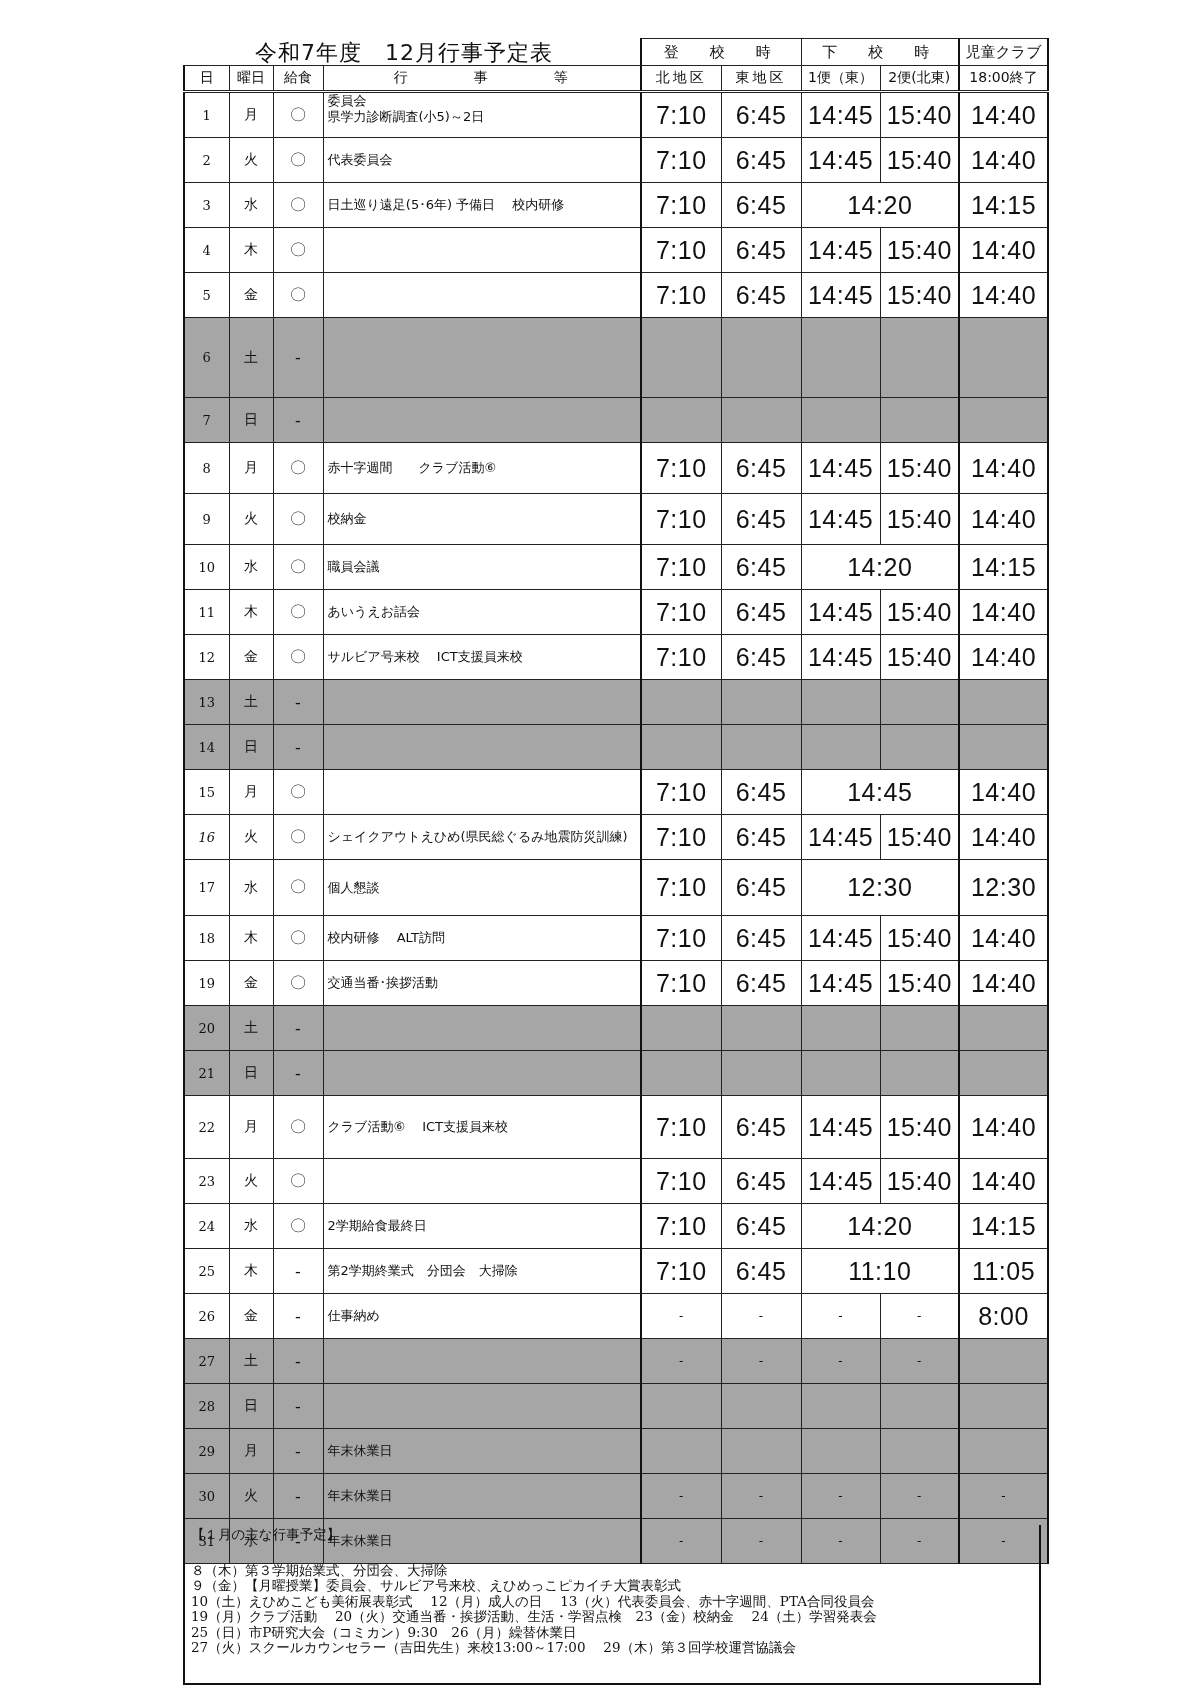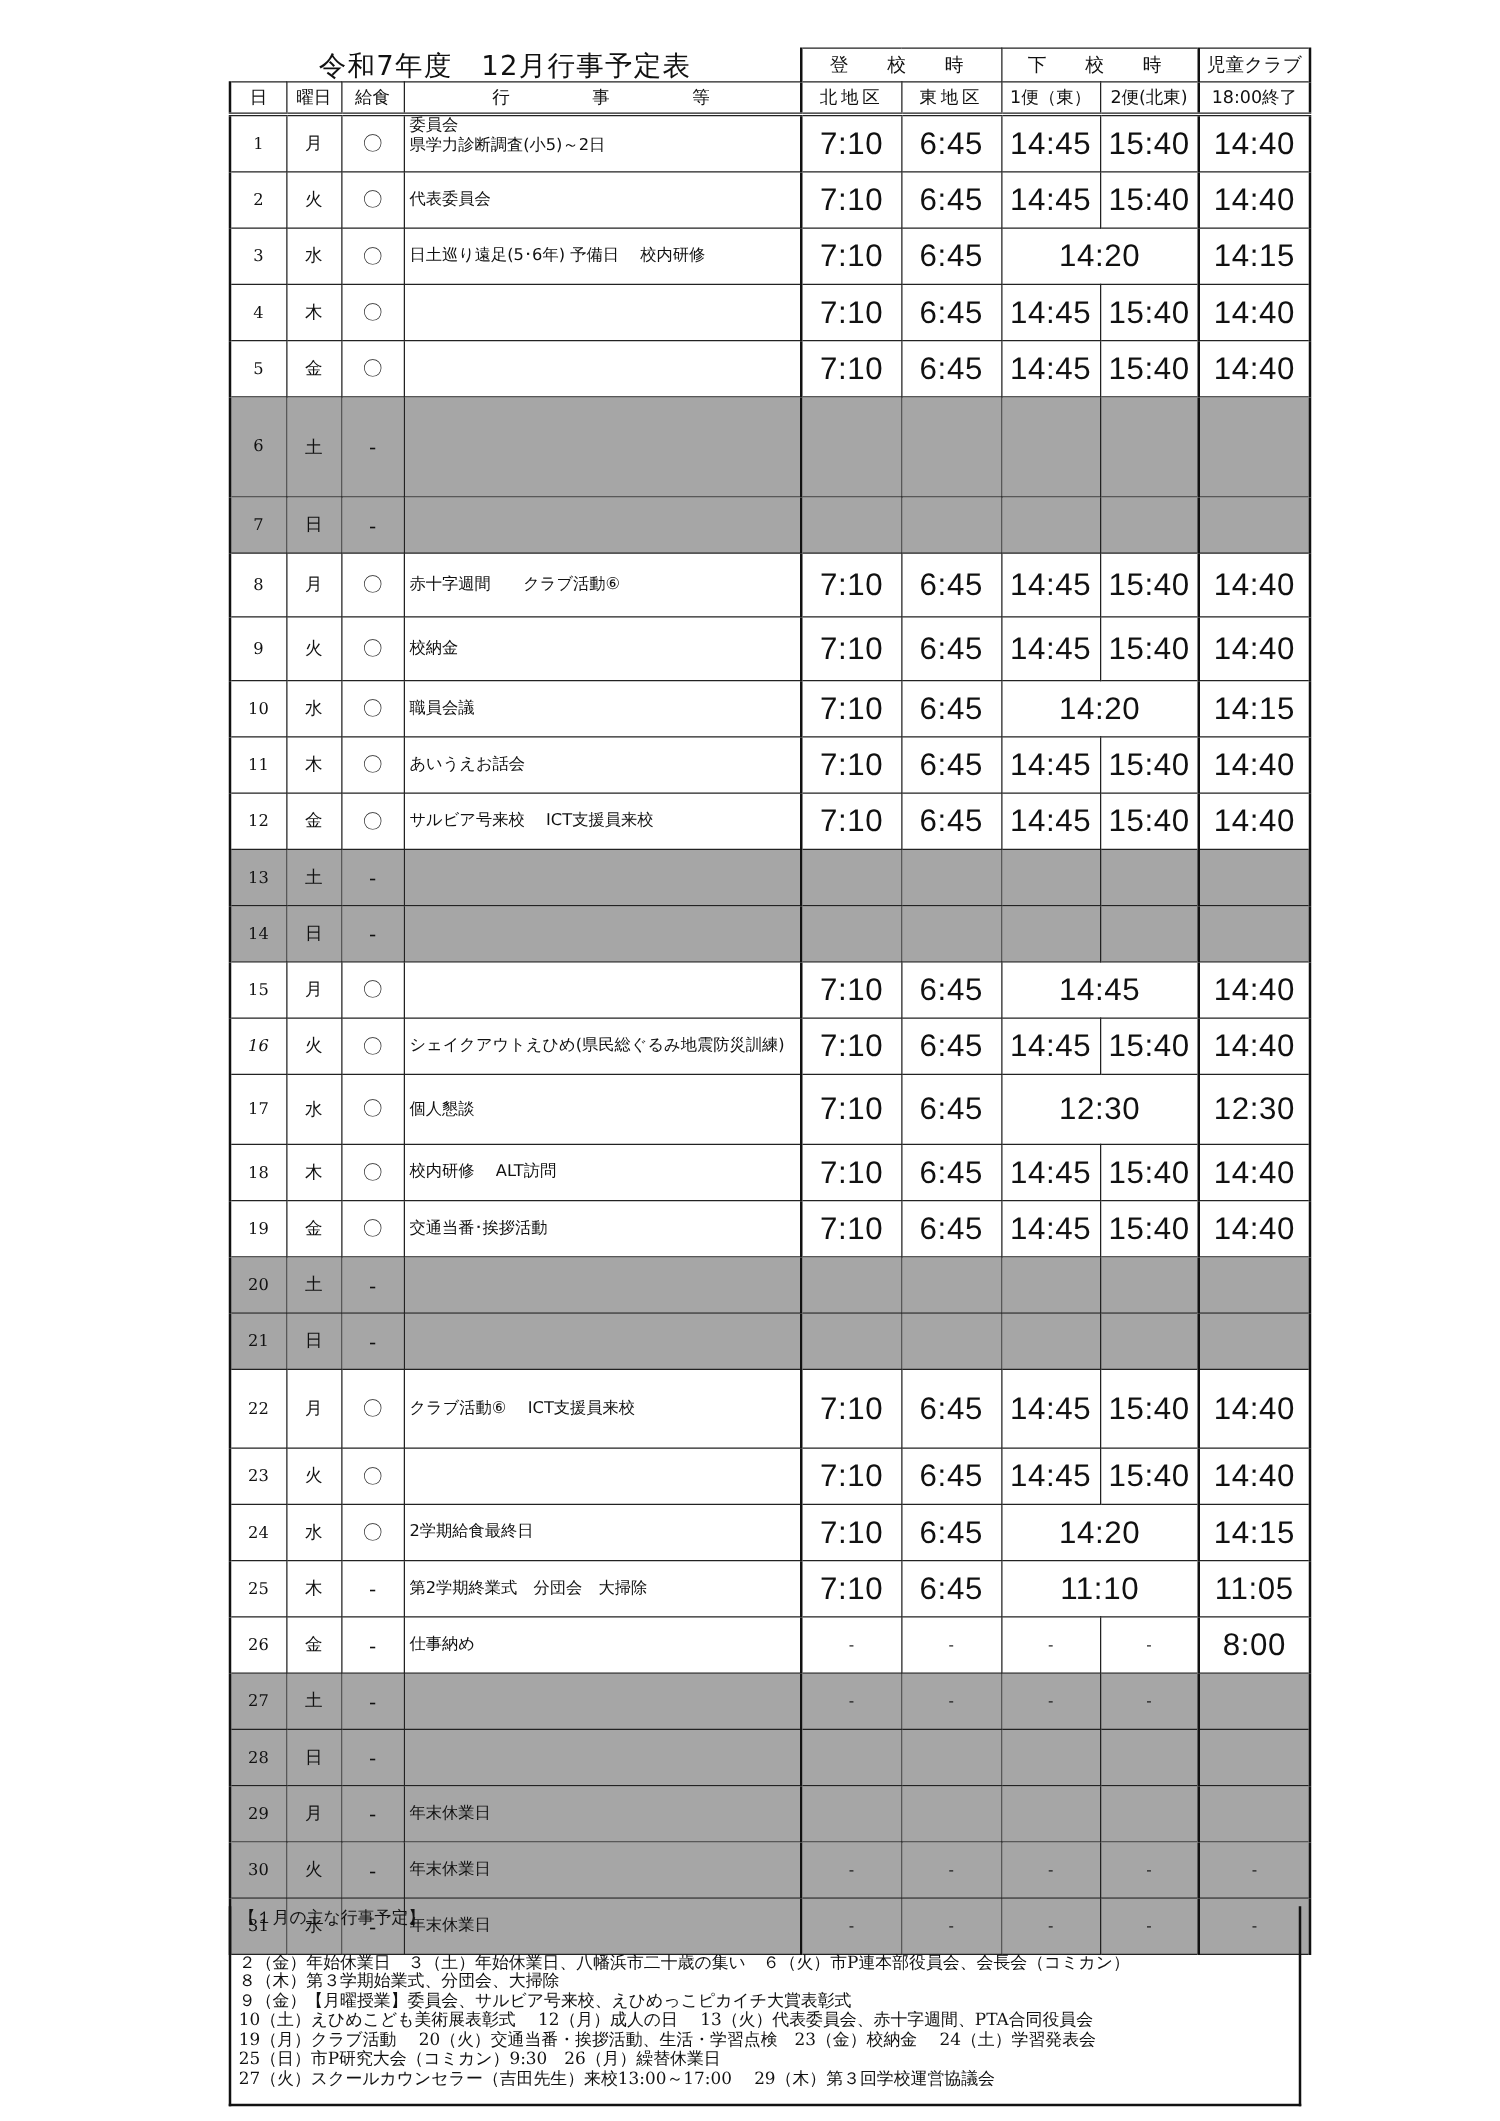--- a/index.html
+++ b/index.html
@@ -431,21 +431,20 @@
         <td class="c-dash">-</td>
         <td class="c-dash">-</td>
         <td class="c-dash thick-l thick-r">-</td>
       </tr>
     </tbody>
 </table>
 
 <div class="notes">
   <div class="nh">【１月の主な行事予定】</div>
   <div id="notes-lines">
-      <div class="line">２（金）年始休業日　３（土）年始休業日、八幡浜市二十歳の集い　６（火）市P連本部役員会、会長会（コミカン）</div>
       <div class="line">８（木）第３学期始業式、分団会、大掃除</div>
       <div class="line">９（金）【月曜授業】委員会、サルビア号来校、えひめっこピカイチ大賞表彰式</div>
       <div class="line">10（土）えひめこども美術展表彰式　 12（月）成人の日　 13（火）代表委員会、赤十字週間、PTA合同役員会</div>
       <div class="line">19（月）クラブ活動　 20（火）交通当番・挨拶活動、生活・学習点検　23（金）校納金　 24（土）学習発表会</div>
       <div class="line">25（日）市P研究大会（コミカン）9:30　26（月）繰替休業日</div>
       <div class="line">27（火）スクールカウンセラー（吉田先生）来校13:00～17:00　 29（木）第３回学校運営協議会</div>
     </div>
 </div>
 
 </body></html>

